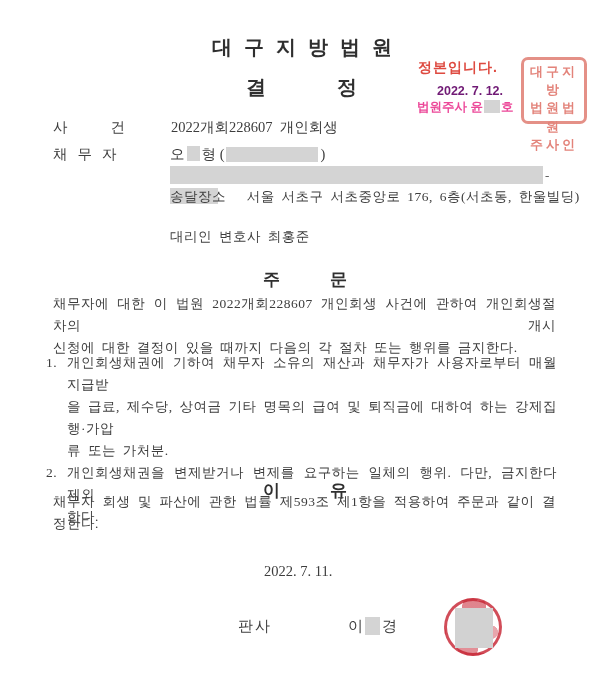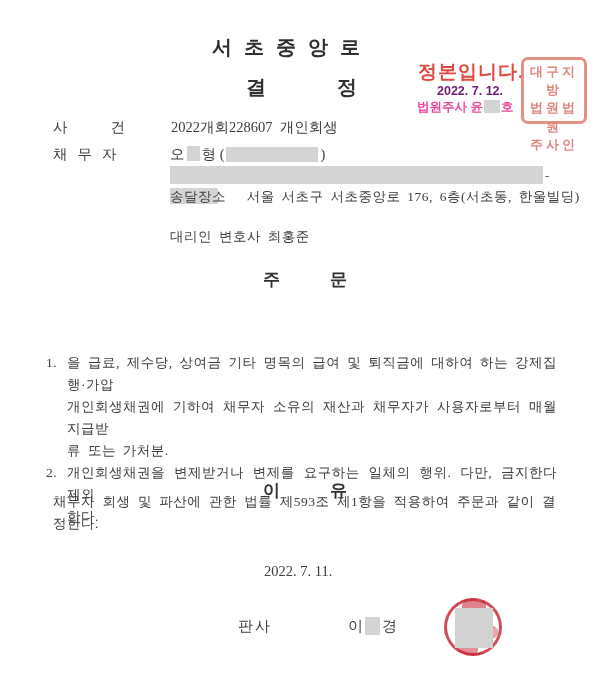--- a/index.html
+++ b/index.html
@@ -20,21 +20,21 @@
   }
   .doc-title{
     left:246px;top:74px;
     font-size:20px;font-weight:700;letter-spacing:71px;
     color:#2f2f2f;white-space:nowrap;
   }
   
   .cert-stamp-text{
     left:418px;top:59px;
     font-family:"Liberation Sans","DejaVu Sans",sans-serif;
-    font-size:19px;font-weight:700;letter-spacing:1px;
+    font-size:14px;font-weight:700;letter-spacing:1px;
     color:#de4a40;white-space:nowrap;
   }
   .cert-date{
     left:437px;top:84px;
     font-family:"Liberation Sans","DejaVu Sans",sans-serif;
     font-size:12.5px;font-weight:700;color:#701a75;white-space:nowrap;
   }
   .cert-clerk{
     left:417px;top:99px;
     font-family:"Liberation Sans","DejaVu Sans",sans-serif;
@@ -109,21 +109,21 @@
       radial-gradient(circle at 40% 90%, rgba(198,32,48,.5) 0 18%, rgba(198,32,48,0) 19%),
       radial-gradient(circle at 85% 60%, rgba(198,32,48,.4) 0 12%, rgba(198,32,48,0) 13%);
   }
   .seal-redact{left:455px;top:608px;width:38px;height:40px;background:#d2d2d2;}
 </style>
 </head>
 <body>
 
 <div id="page">
 
-  <div class="abs court-title">서초중앙로</div>
+  <div class="abs court-title">대구지방법원</div>
   <div class="abs doc-title">결정</div>
 
   <div class="abs cert-stamp-text">정본입니다.</div>
   <div class="abs cert-date">2022. 7. 12.</div>
   <div class="abs cert-clerk"><span>법원주사 윤</span><span class="redact clerk-redact"></span><span>호</span></div>
   <div class="abs square-seal">
     <div>대구지방</div>
     <div>법원법원</div>
     <div>주사인</div>
   </div>
@@ -135,27 +135,31 @@
   <div class="abs debtor-name"><span>오</span><span class="redact name-redact1"></span><span>형</span> <span>(</span><span class="redact name-redact2"></span><span>)</span></div>
 
   <div class="abs redact redact-line"></div>
   <div class="abs redact-suffix">-</div>
   <div class="abs redact redact-small"></div>
 
   <div class="abs service-address">송달장소   서울 서초구 서초중앙로 176, 6층(서초동, 한울빌딩)</div>
   <div class="abs representative">대리인 변호사 최홍준</div>
 
   <div class="abs section-heading order-heading">주문</div>
+  <div class="abs body-par order-intro">
+    <div class="jline">채무자에 대한 이 법원 2022개회228607 개인회생 사건에 관하여 개인회생절차의 개시</div>
+    <div class="jlast">신청에 대한 결정이 있을 때까지 다음의 각 절차 또는 행위를 금지한다.</div>
+  </div>
 
   <div class="abs order-list">
     <div class="order-item">
       <div class="item-no">1.</div>
       <div class="item-text">
+        <div class="jline">개인회생채권에 기하여 채무자 소유의 재산과 채무자가 사용자로부터 매월 지급받</div>
         <div class="jline">을 급료, 제수당, 상여금 기타 명목의 급여 및 퇴직금에 대하여 하는 강제집행·가압</div>
-        <div class="jline">개인회생채권에 기하여 채무자 소유의 재산과 채무자가 사용자로부터 매월 지급받</div>
         <div class="jlast">류 또는 가처분.</div>
       </div>
     </div>
     <div class="order-item">
       <div class="item-no">2.</div>
       <div class="item-text">
         <div class="jline">개인회생채권을 변제받거나 변제를 요구하는 일체의 행위. 다만, 금지한다 제외</div>
         <div class="jlast">한다.</div>
       </div>
     </div>

